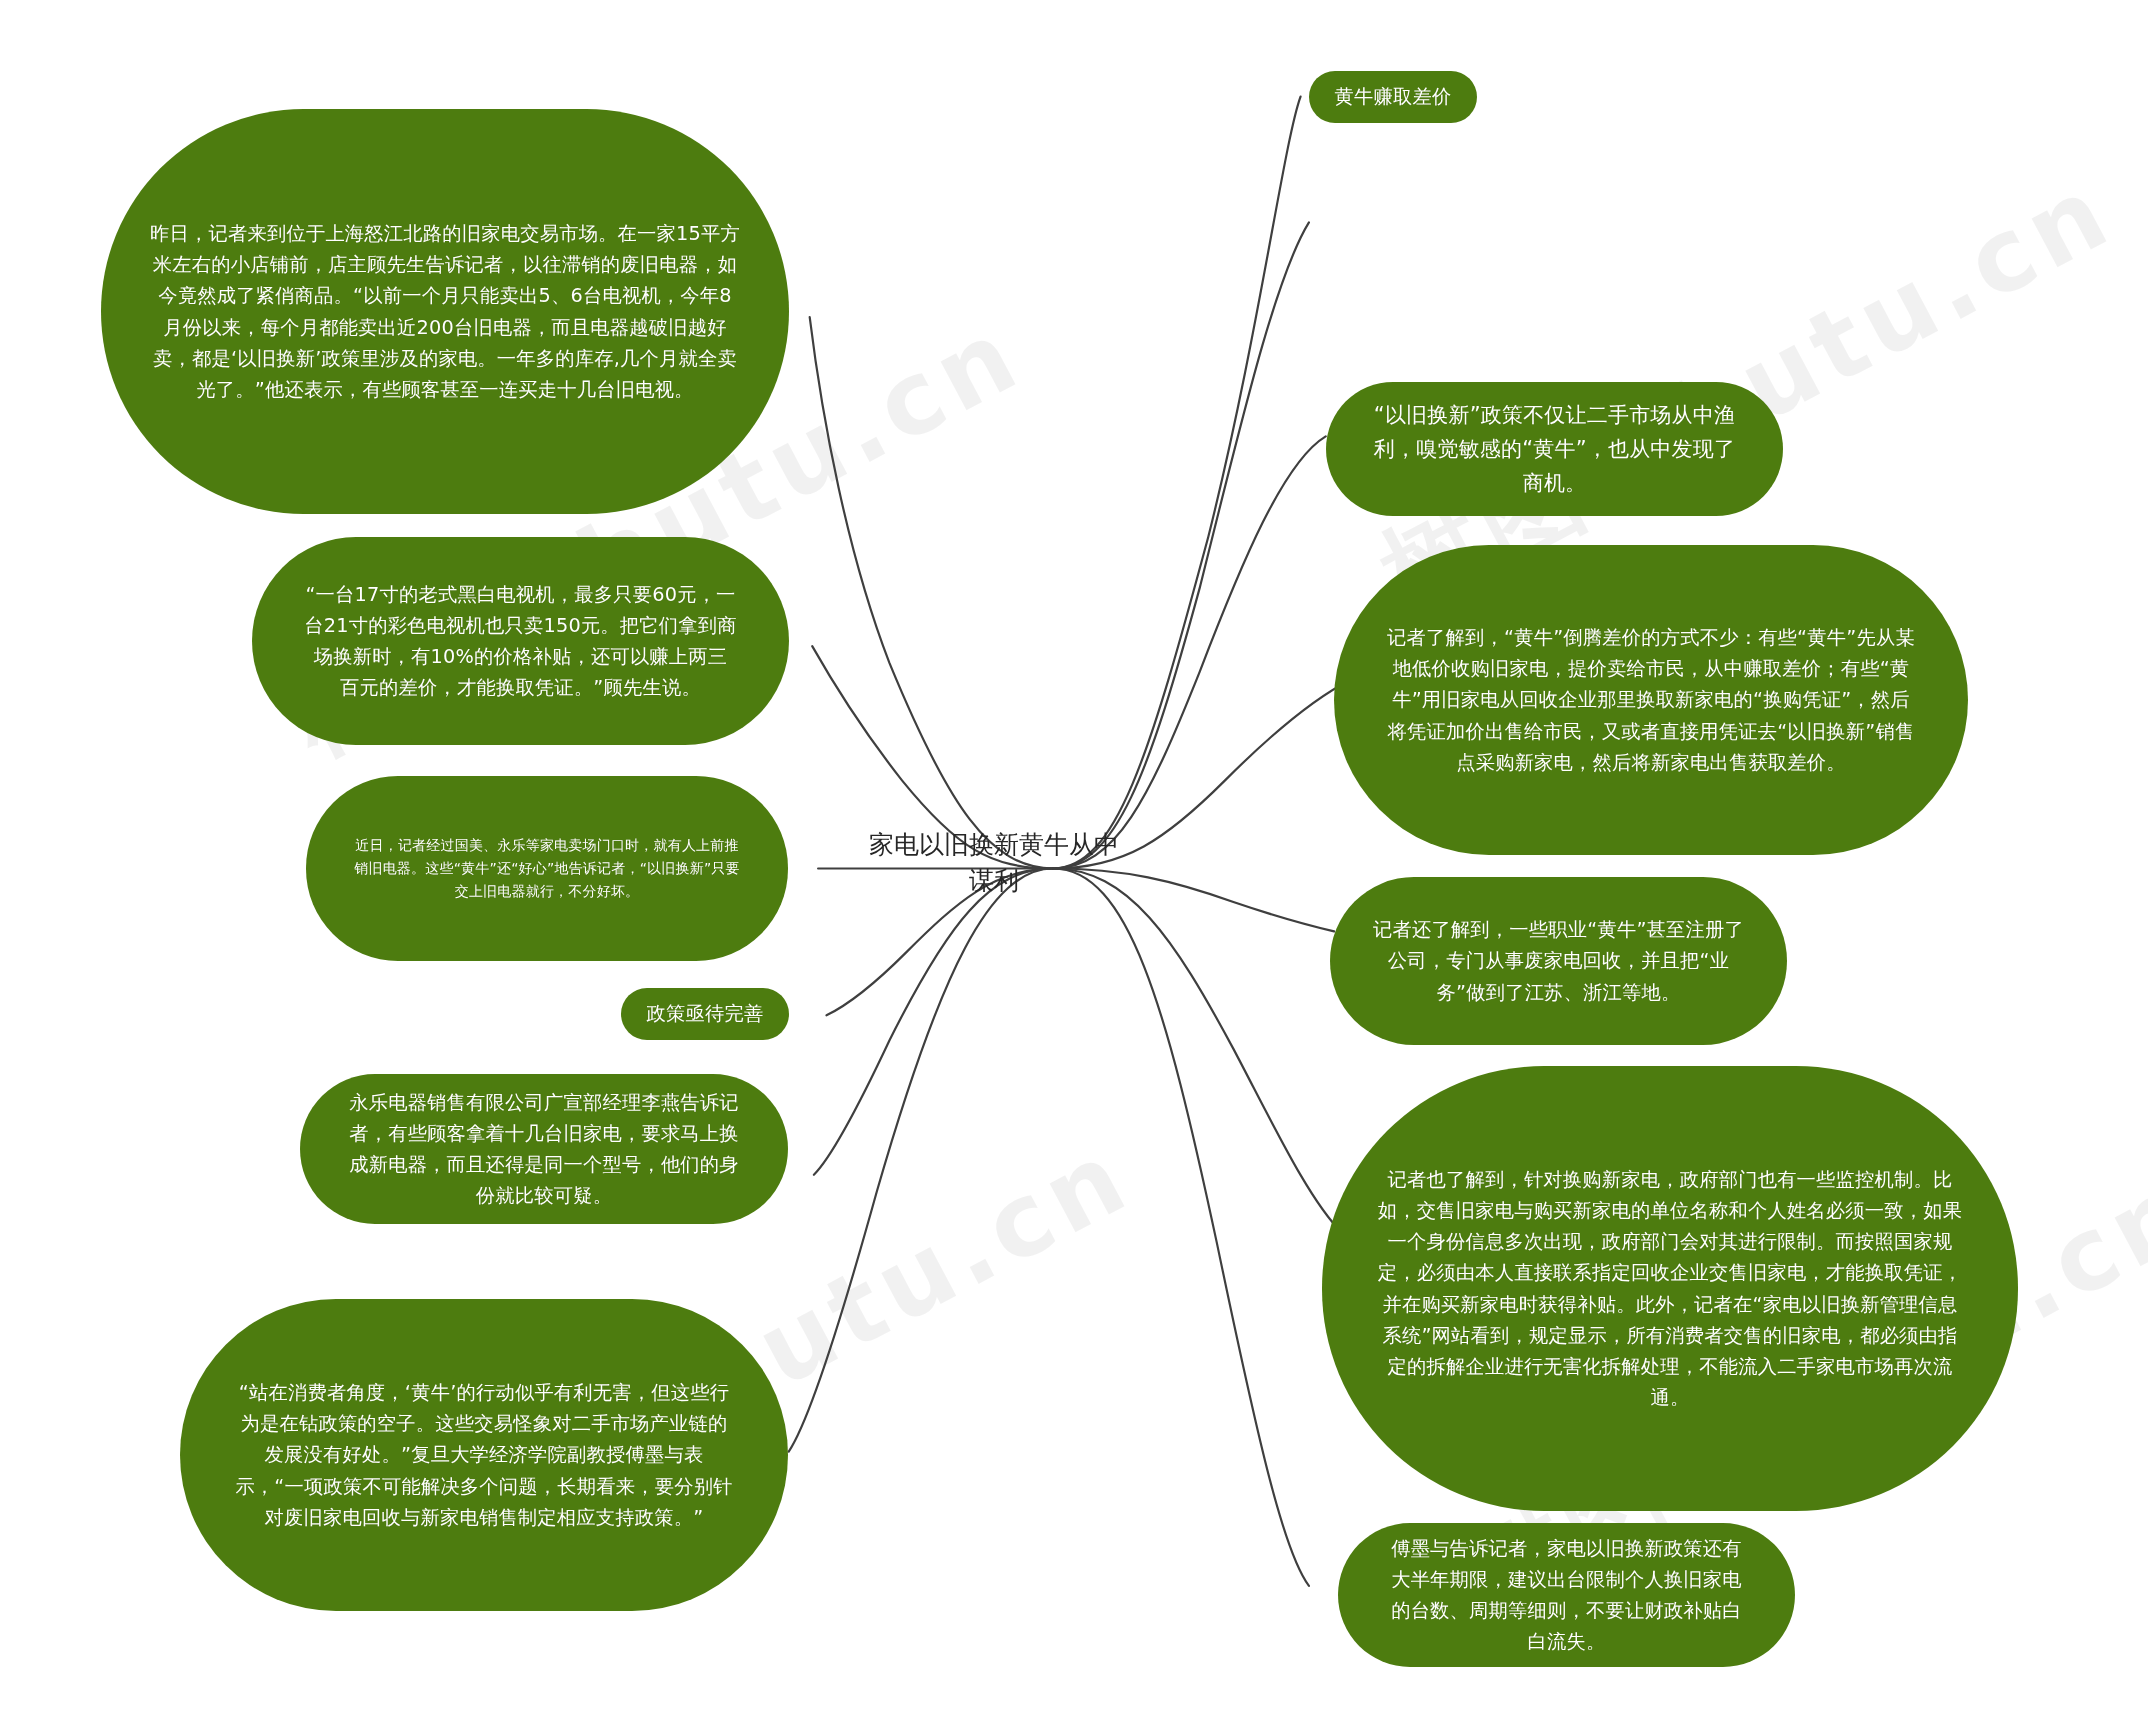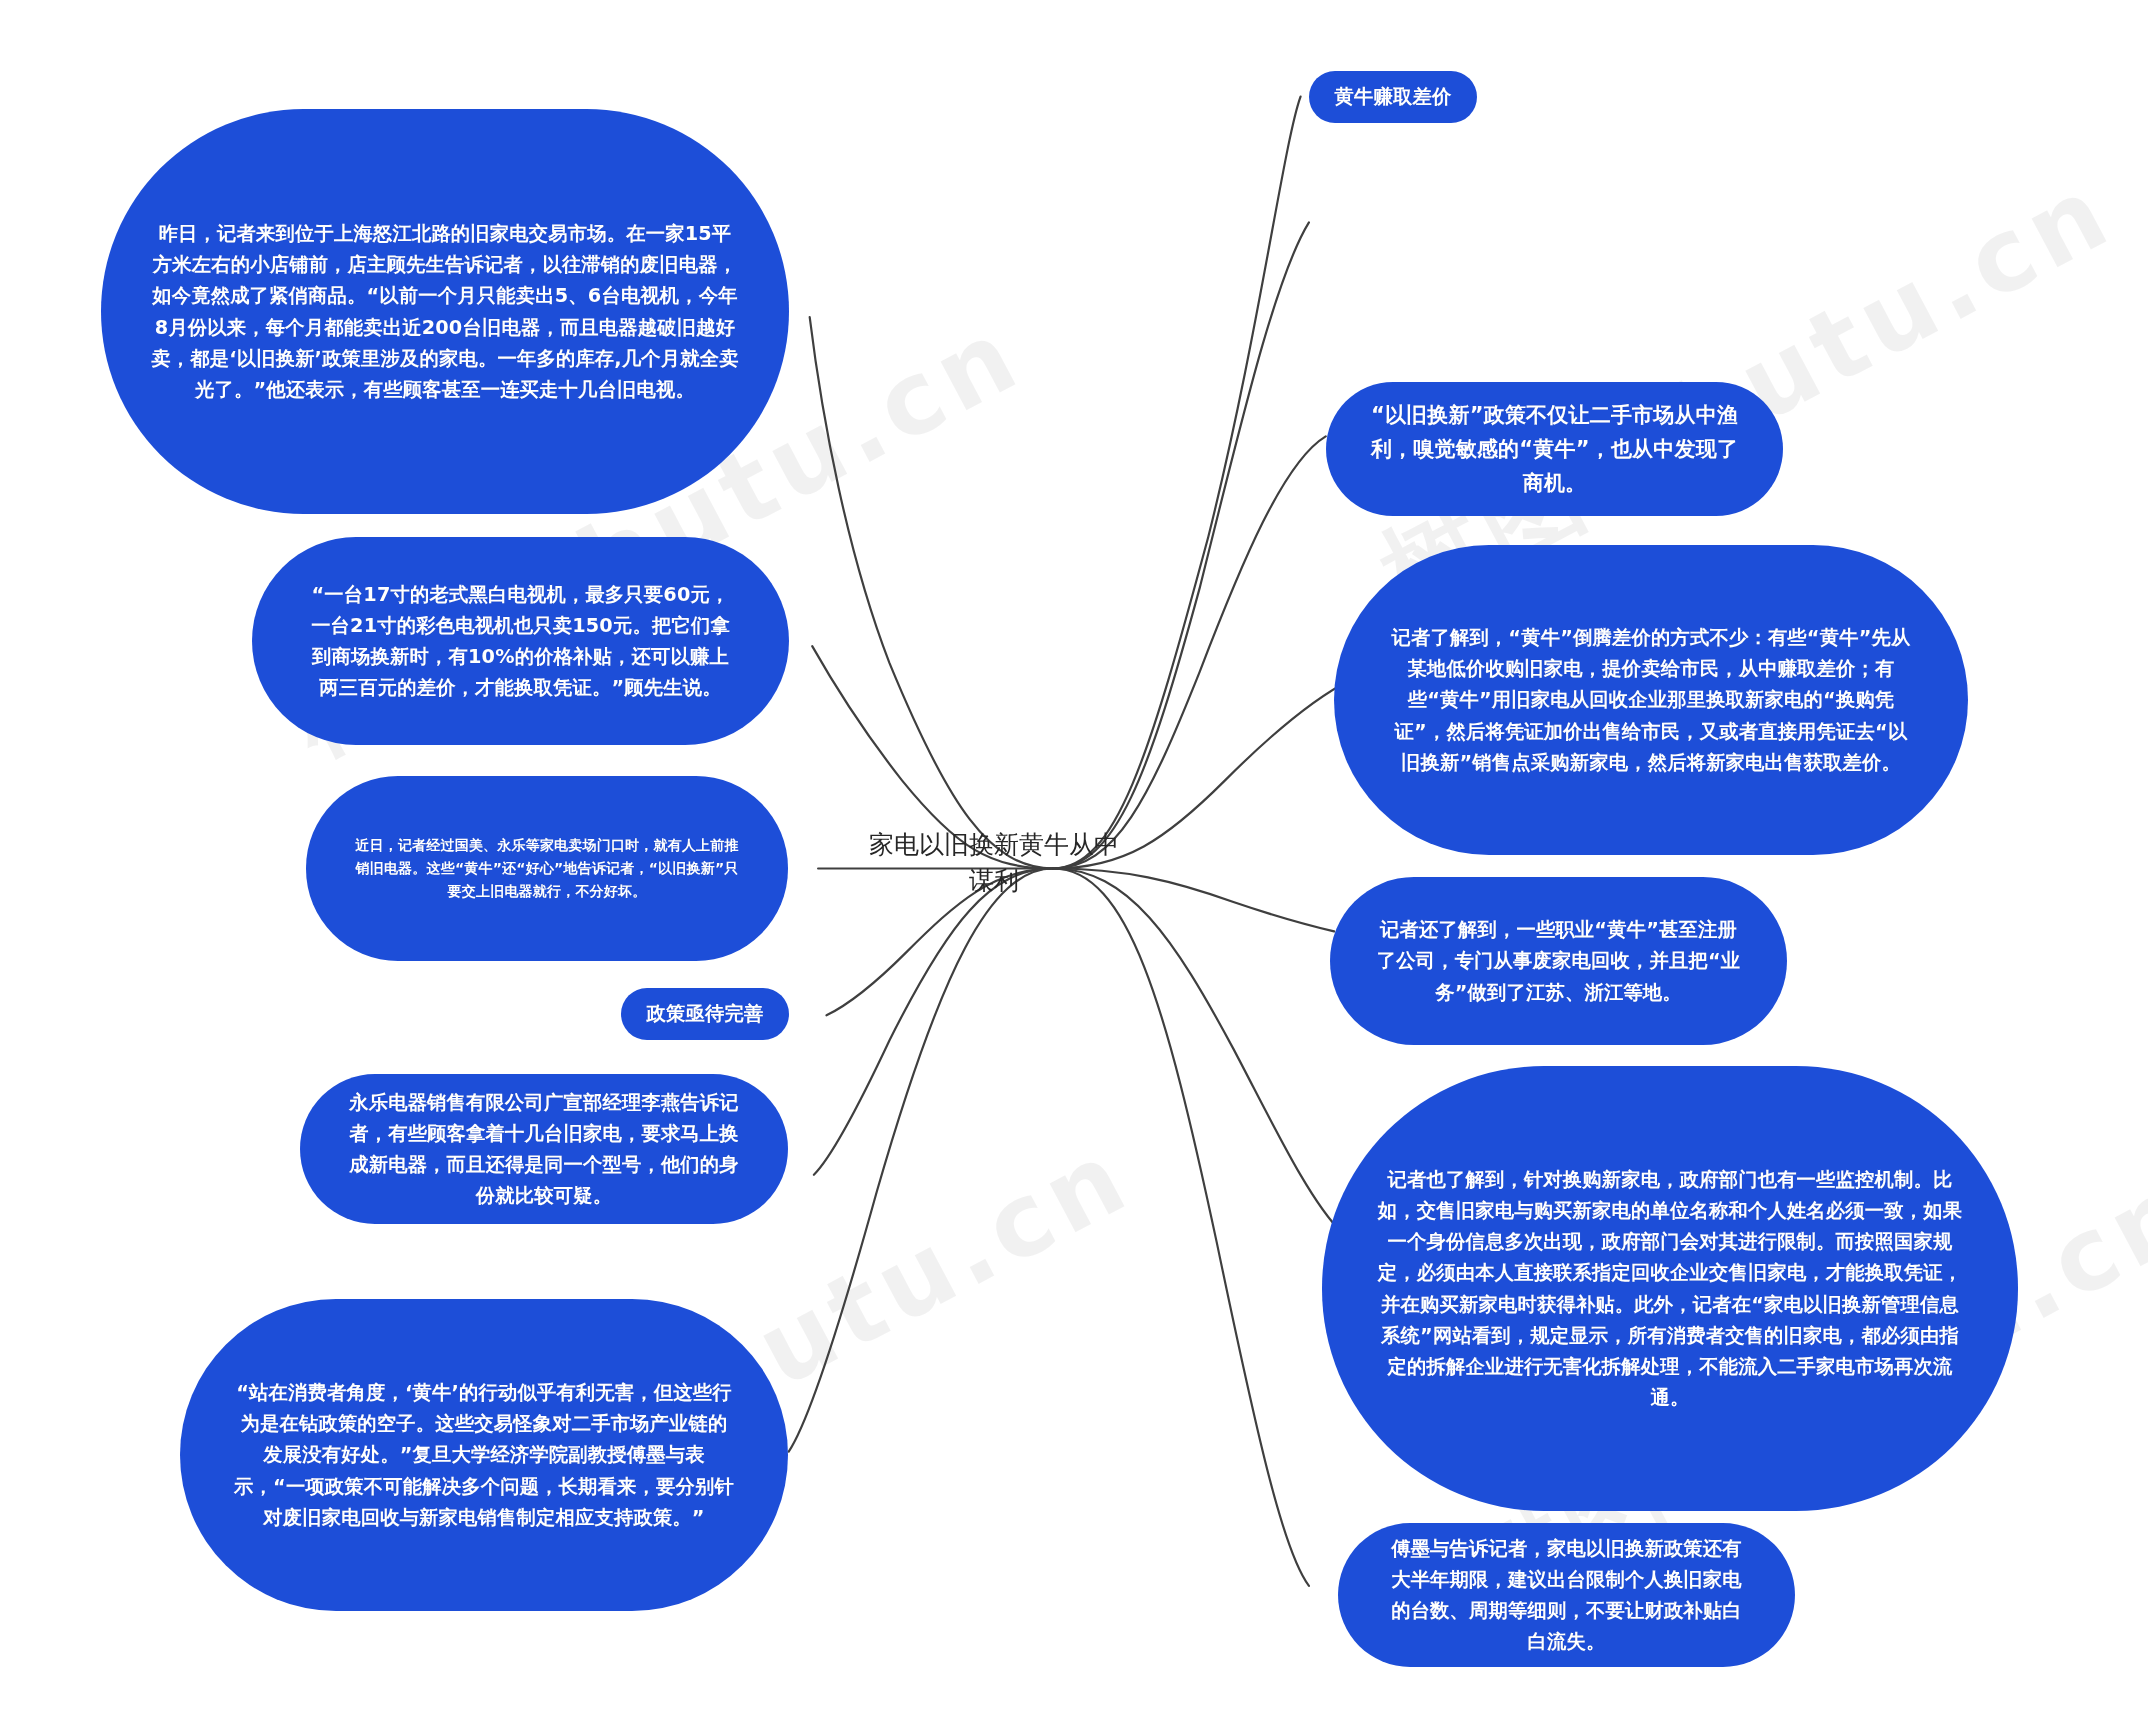--- a/index.html
+++ b/index.html
@@ -16,29 +16,29 @@
     width:2148px;height:1721px;
   }
   svg.links{
     position:absolute;left:0;top:0;
     width:2148px;height:1721px;
     pointer-events:none;
   }
   .node{
     position:absolute;
     box-sizing:border-box;
-    background:#1d4ed8;
+    background:#4d7c0f;
     color:#ffffff;
     display:flex;
     align-items:center;
     justify-content:center;
     text-align:center;
     line-height:1.62;
     letter-spacing:0.2px;
-    font-weight:700;
+    font-weight:400;
     white-space:pre-wrap;
     word-break:break-all;
     text-shadow:0 0 0.8px rgba(0,0,0,.18);
   }
   .node .txt{display:block;width:100%;}
   .root{
     position:absolute;
     background:transparent;
     color:#262626;
     display:flex;align-items:flex-start;justify-content:center;

